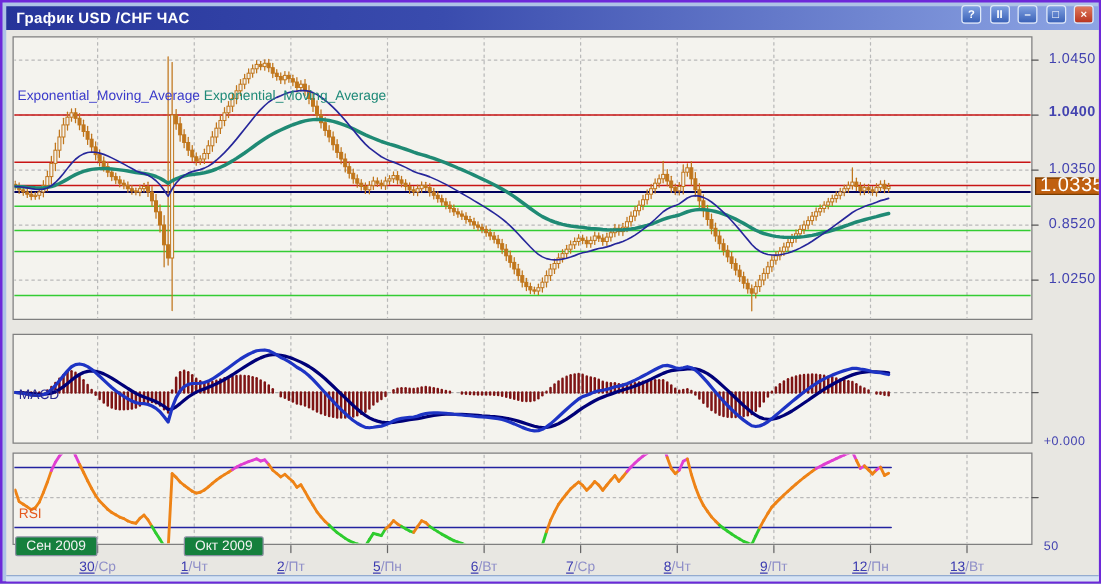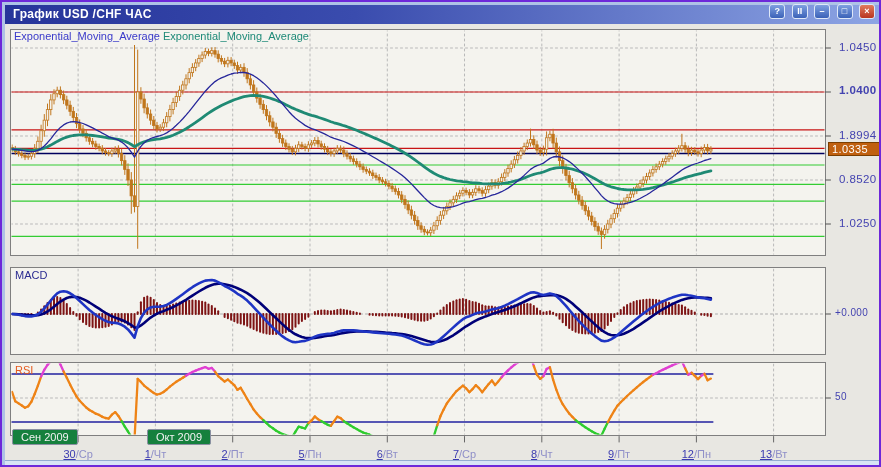--- a/index.html
+++ b/index.html
@@ -19,34 +19,34 @@
   .winbtn{
     display:inline-block;width:16px;height:15px;margin-left:2px;
     border-radius:3px;border:1px solid #dfe8f8;
     background:linear-gradient(#7fa0e0,#3b62b8);
     color:#ffffff;font-size:9px;font-weight:bold;text-align:center;line-height:13px;
     vertical-align:top;cursor:default;
   }
   .winbtn.close{background:linear-gradient(#e07b5e,#b93520);}
   .content{position:absolute;left:3px;top:22px;width:875px;height:442px;background:#e8e7e2;z-index:1;}
   svg.chart{position:absolute;left:0;top:0;z-index:5;}
-  .lbl{position:absolute;z-index:10;font-size:11px;white-space:nowrap;}
+  .lbl{position:absolute;z-index:10;font-size:11px;white-space:nowrap;margin-top:41px;}
   .legend{left:12px;top:28px;}
   .legend .ema1{color:#3a3aca;}
   .legend .ema2{color:#1e8a78;}
   .macd-lbl{left:13px;top:267px;color:#2a2a90;}
   .rsi-lbl{left:13px;top:362px;color:#e55a1e;}
   .axis-lbl{color:#4343b0;font-size:10px;letter-spacing:0.4px;}
   .macd-zero{left:833px;top:305px;}
   .rsi-mid{left:833px;top:389px;}
   .ylab{position:absolute;left:837px;z-index:10;color:#4343b0;font-size:11.5px;letter-spacing:0.4px;}
   .price-badge{
     position:absolute;left:826px;top:140px;width:52px;height:14px;z-index:11;
     background:#c06010;border:1px solid #7a3e00;color:#ffffff;
-    font-size:11px;line-height:12px;padding-left:3px;letter-spacing:0.4px;
+    font-size:16px;line-height:12px;padding-left:3px;letter-spacing:0.4px;
   }
   .xlab{position:absolute;top:446px;z-index:10;font-size:11px;transform:translateX(-50%);}
   .xlab .num{color:#3a3ab0;text-decoration:underline;}
   .xlab .day{color:#8f8fc8;}
   .month-badge{
     position:absolute;top:427px;height:16px;z-index:12;
     background:#15803d;border:1px solid #8a90a2;border-radius:2px;
     color:#f2f2f2;font-size:11px;line-height:14px;padding:0 8px;
   }
   .statusbar{
@@ -1031,21 +1031,21 @@
     <span class="ema2">Exponential_Moving_Average</span>
   </span>
 
   <span class="lbl macd-lbl">MACD</span>
   <span class="lbl rsi-lbl">RSI</span>
   <span class="lbl axis-lbl macd-zero">+0.000</span>
   <span class="lbl axis-lbl rsi-mid">50</span>
 
   <span class="ylab" id="ylab0" style="top: 39px;">1.0450</span>
   <span class="ylab" id="ylab1" style="top: 82px; font-weight: bold;">1.0400</span>
-  <span class="ylab" id="ylab2" style="top: 127px;">1.8994</span>
+  <span class="ylab" id="ylab2" style="top: 127px;">1.0350</span>
   <span class="ylab" id="ylab3" style="top: 171px;">0.8520</span>
   <span class="ylab" id="ylab4" style="top: 215px;">1.0250</span>
 
   <div class="price-badge" style="top: 140.2px;">1.0335</div>
 
   <div class="month-badge" id="month0" style="left: 10px;">Сен 2009</div>
   <div class="month-badge" id="month1" style="left: 145px;">Окт 2009</div>
 
   <div id="xlabels">
       <span class="xlab" style="left: 76.13px;"><span class="num">30</span><span class="day">/Ср</span></span>

